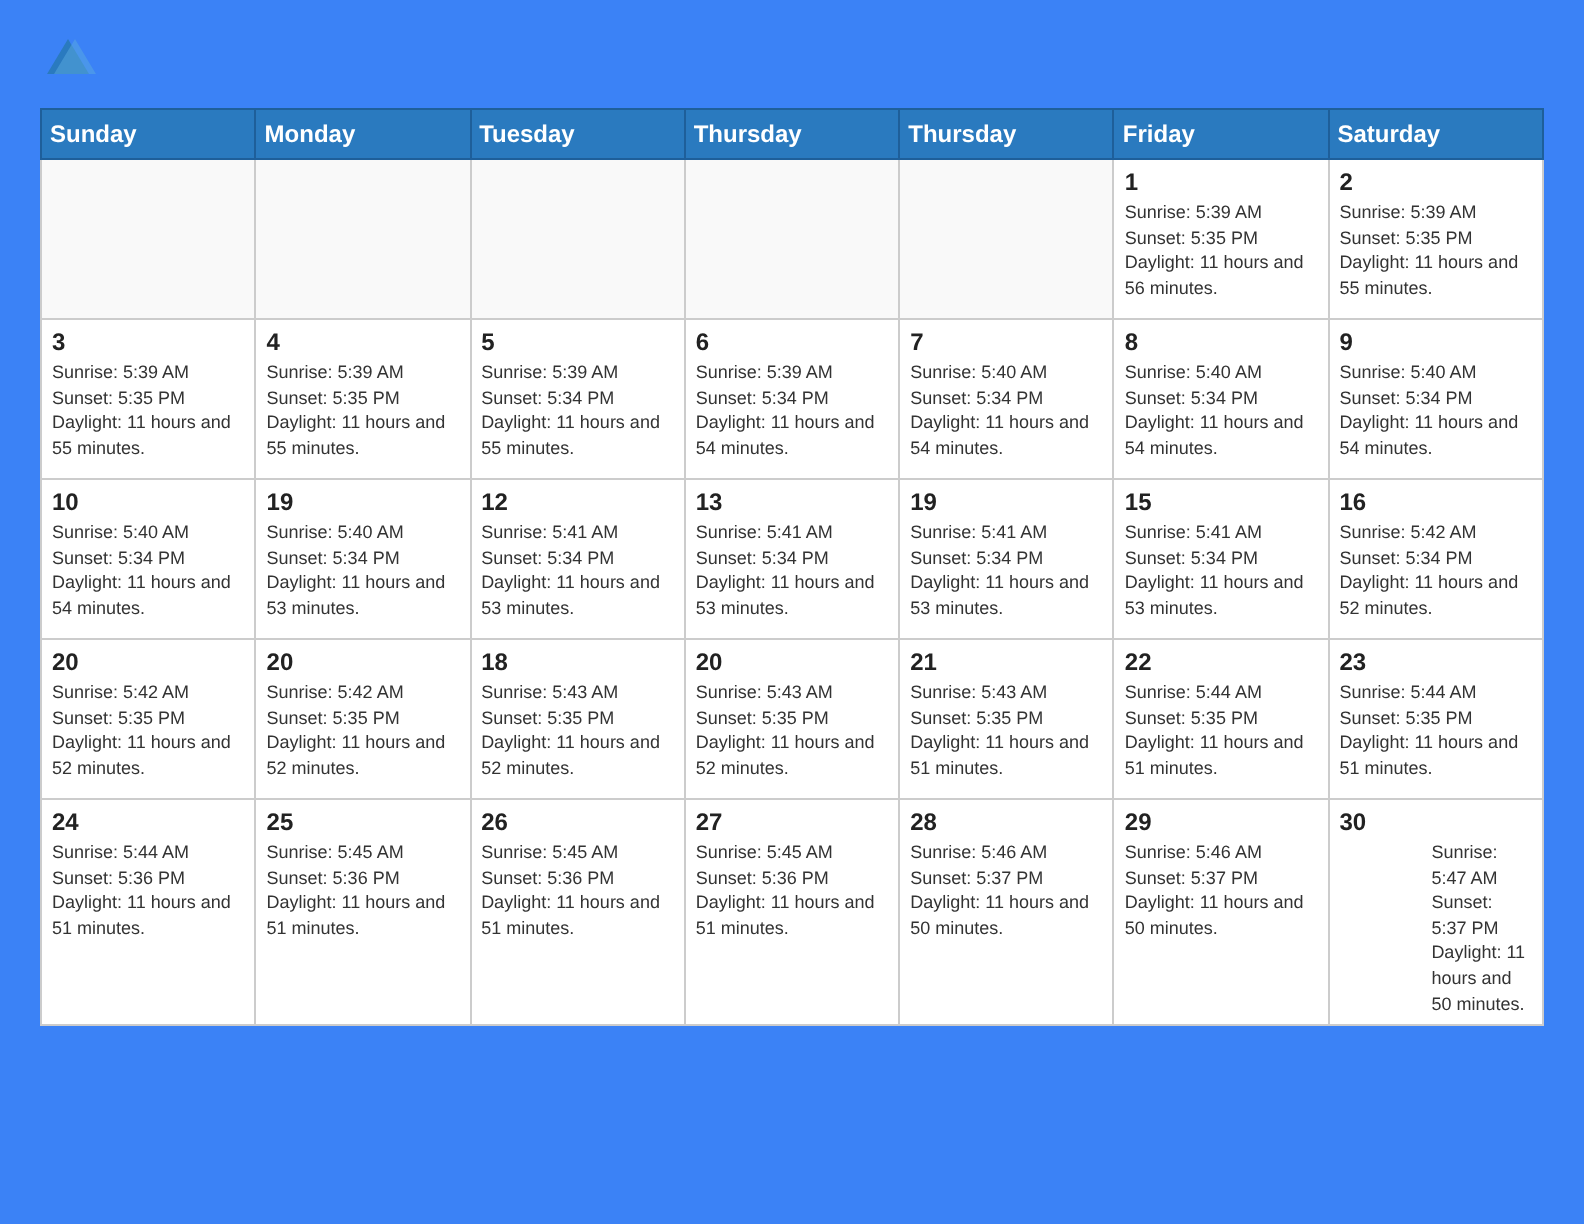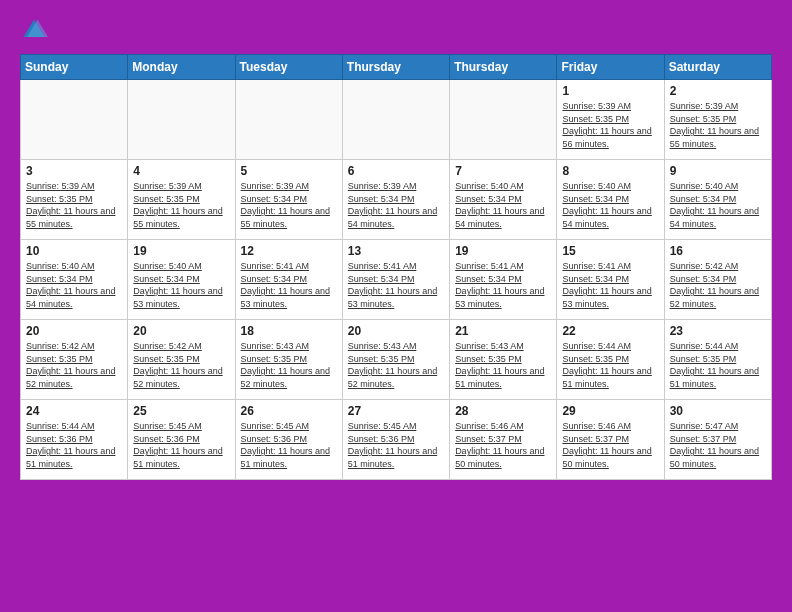--- a/index.html
+++ b/index.html
@@ -6,21 +6,21 @@
     body {
       font-family: Arial, sans-serif;
       background: #fff;
       width: 792px;
       height: 612px;
       overflow: hidden;
     }
     .page {
       width: 792px;
       min-height: 612px;
-      background: #a21caf;
+      background: #3b82f6;
       padding: 16px 20px 10px 20px;
     }
     .header {
       display: flex;
       align-items: flex-start;
       justify-content: space-between;
       margin-bottom: 10px;
     }
     .logo {
       display: flex;
@@ -89,21 +89,20 @@
       font-size: 12px;
       font-weight: bold;
       color: #222;
       display: block;
       margin-bottom: 2px;
     }
     .day-info {
       font-size: 9px;
       color: #333;
       line-height: 1.4;
-      text-decoration: underline;
     }
   </style>
 </head>
 <body>
 
 <div class="page">
   <div class="header">
     <div class="logo">
       <svg class="logo-icon" viewBox="0 0 32 32">
         <polygon points="16,4 28,24 4,24" fill="#2a7abf"></polygon>
@@ -316,20 +315,20 @@
 Daylight: 11 hours and 50 minutes.</div>
           </td>
           <td>
             <span class="day-number">29</span>
             <div class="day-info" style="white-space: pre-line;">Sunrise: 5:46 AM
 Sunset: 5:37 PM
 Daylight: 11 hours and 50 minutes.</div>
           </td>
           <td>
             <span class="day-number">30</span>
-            <div class="day-info" style="white-space: pre-line;">Sunrise: 5:47 AM
+            <div class="day-info" style="white-space: pre-line; margin-left: 46px;">Sunrise: 5:47 AM
 Sunset: 5:37 PM
 Daylight: 11 hours and 50 minutes.</div>
           </td>
         </tr>
       </tbody>
   </table>
 </div>
 
 </body></html>

